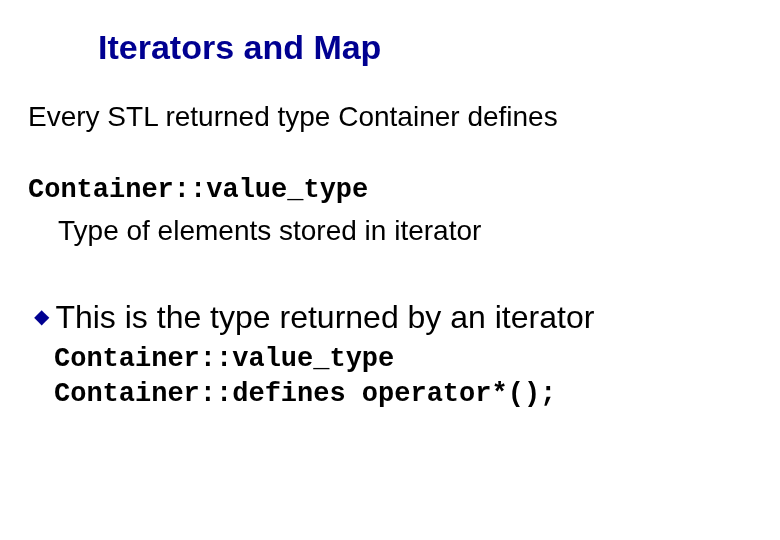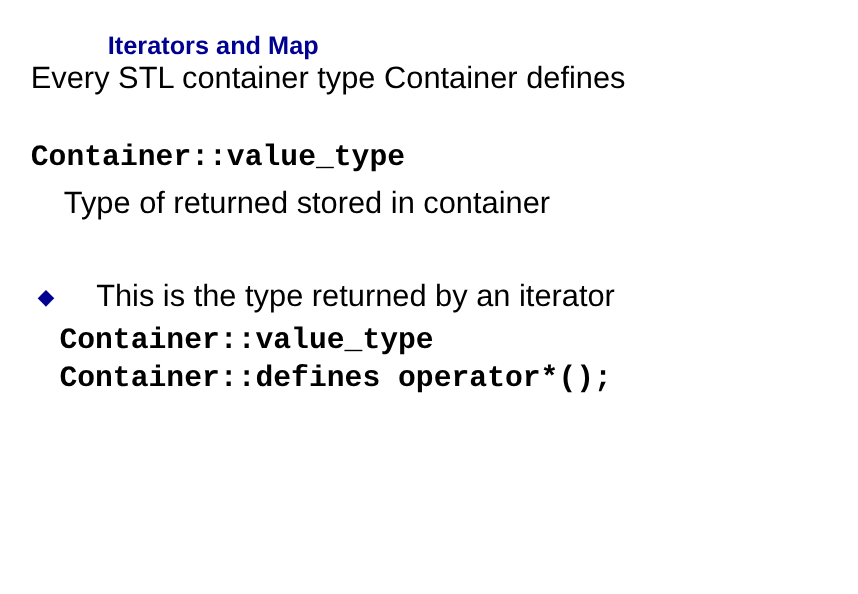--- a/index.html
+++ b/index.html
@@ -12,22 +12,23 @@
     position: relative;
   }
   .slide {
     width: 100%;
     height: 100%;
     padding: 28px 28px 0 28px;
   }
   .title {
     color: #000091;
     font-weight: bold;
-    font-size: 23px;
+    font-size: 34px;
     margin-left: 70px;
+    margin-bottom: 34px;
   }
   .intro-line {
     color: #000000;
     font-size: 28px;
     margin-bottom: 42px;
   }
   .code-header {
     font-family: "Courier New", Courier, monospace;
     font-weight: bold;
     color: #000000;
@@ -47,40 +48,39 @@
     margin-left: 6px;
   }
   .diamond {
     color: #000091;
     font-size: 20px;
     margin-right: 6px;
     line-height: 34px;
   }
   .bullet-text {
     color: #000000;
-    font-size: 28px;
-    margin-left: 32px;
+    font-size: 32px;
   }
   .code-line {
     font-family: "Courier New", Courier, monospace;
     font-weight: bold;
     color: #000000;
     font-size: 27px;
     margin-left: 26px;
     line-height: 1.28;
     white-space: pre;
   }
 </style>
 </head>
 <body>
 
 <div class="slide">
   <h1 class="title">Iterators and Map</h1>
-  <div class="intro-line">Every STL container type Container defines</div>
+  <div class="intro-line">Every STL returned type Container defines</div>
   <div class="code-header">Container::value_type</div>
-  <div class="code-desc">Type of returned stored in container</div>
+  <div class="code-desc">Type of elements stored in iterator</div>
   <div class="bullet-row">
     <span class="diamond">◆</span>
     <span class="bullet-text">This is the type returned by an iterator</span>
   </div>
   <div class="code-line">Container::value_type</div>
   <div class="code-line">Container::defines operator*();</div>
 </div>
 
 </body></html>

